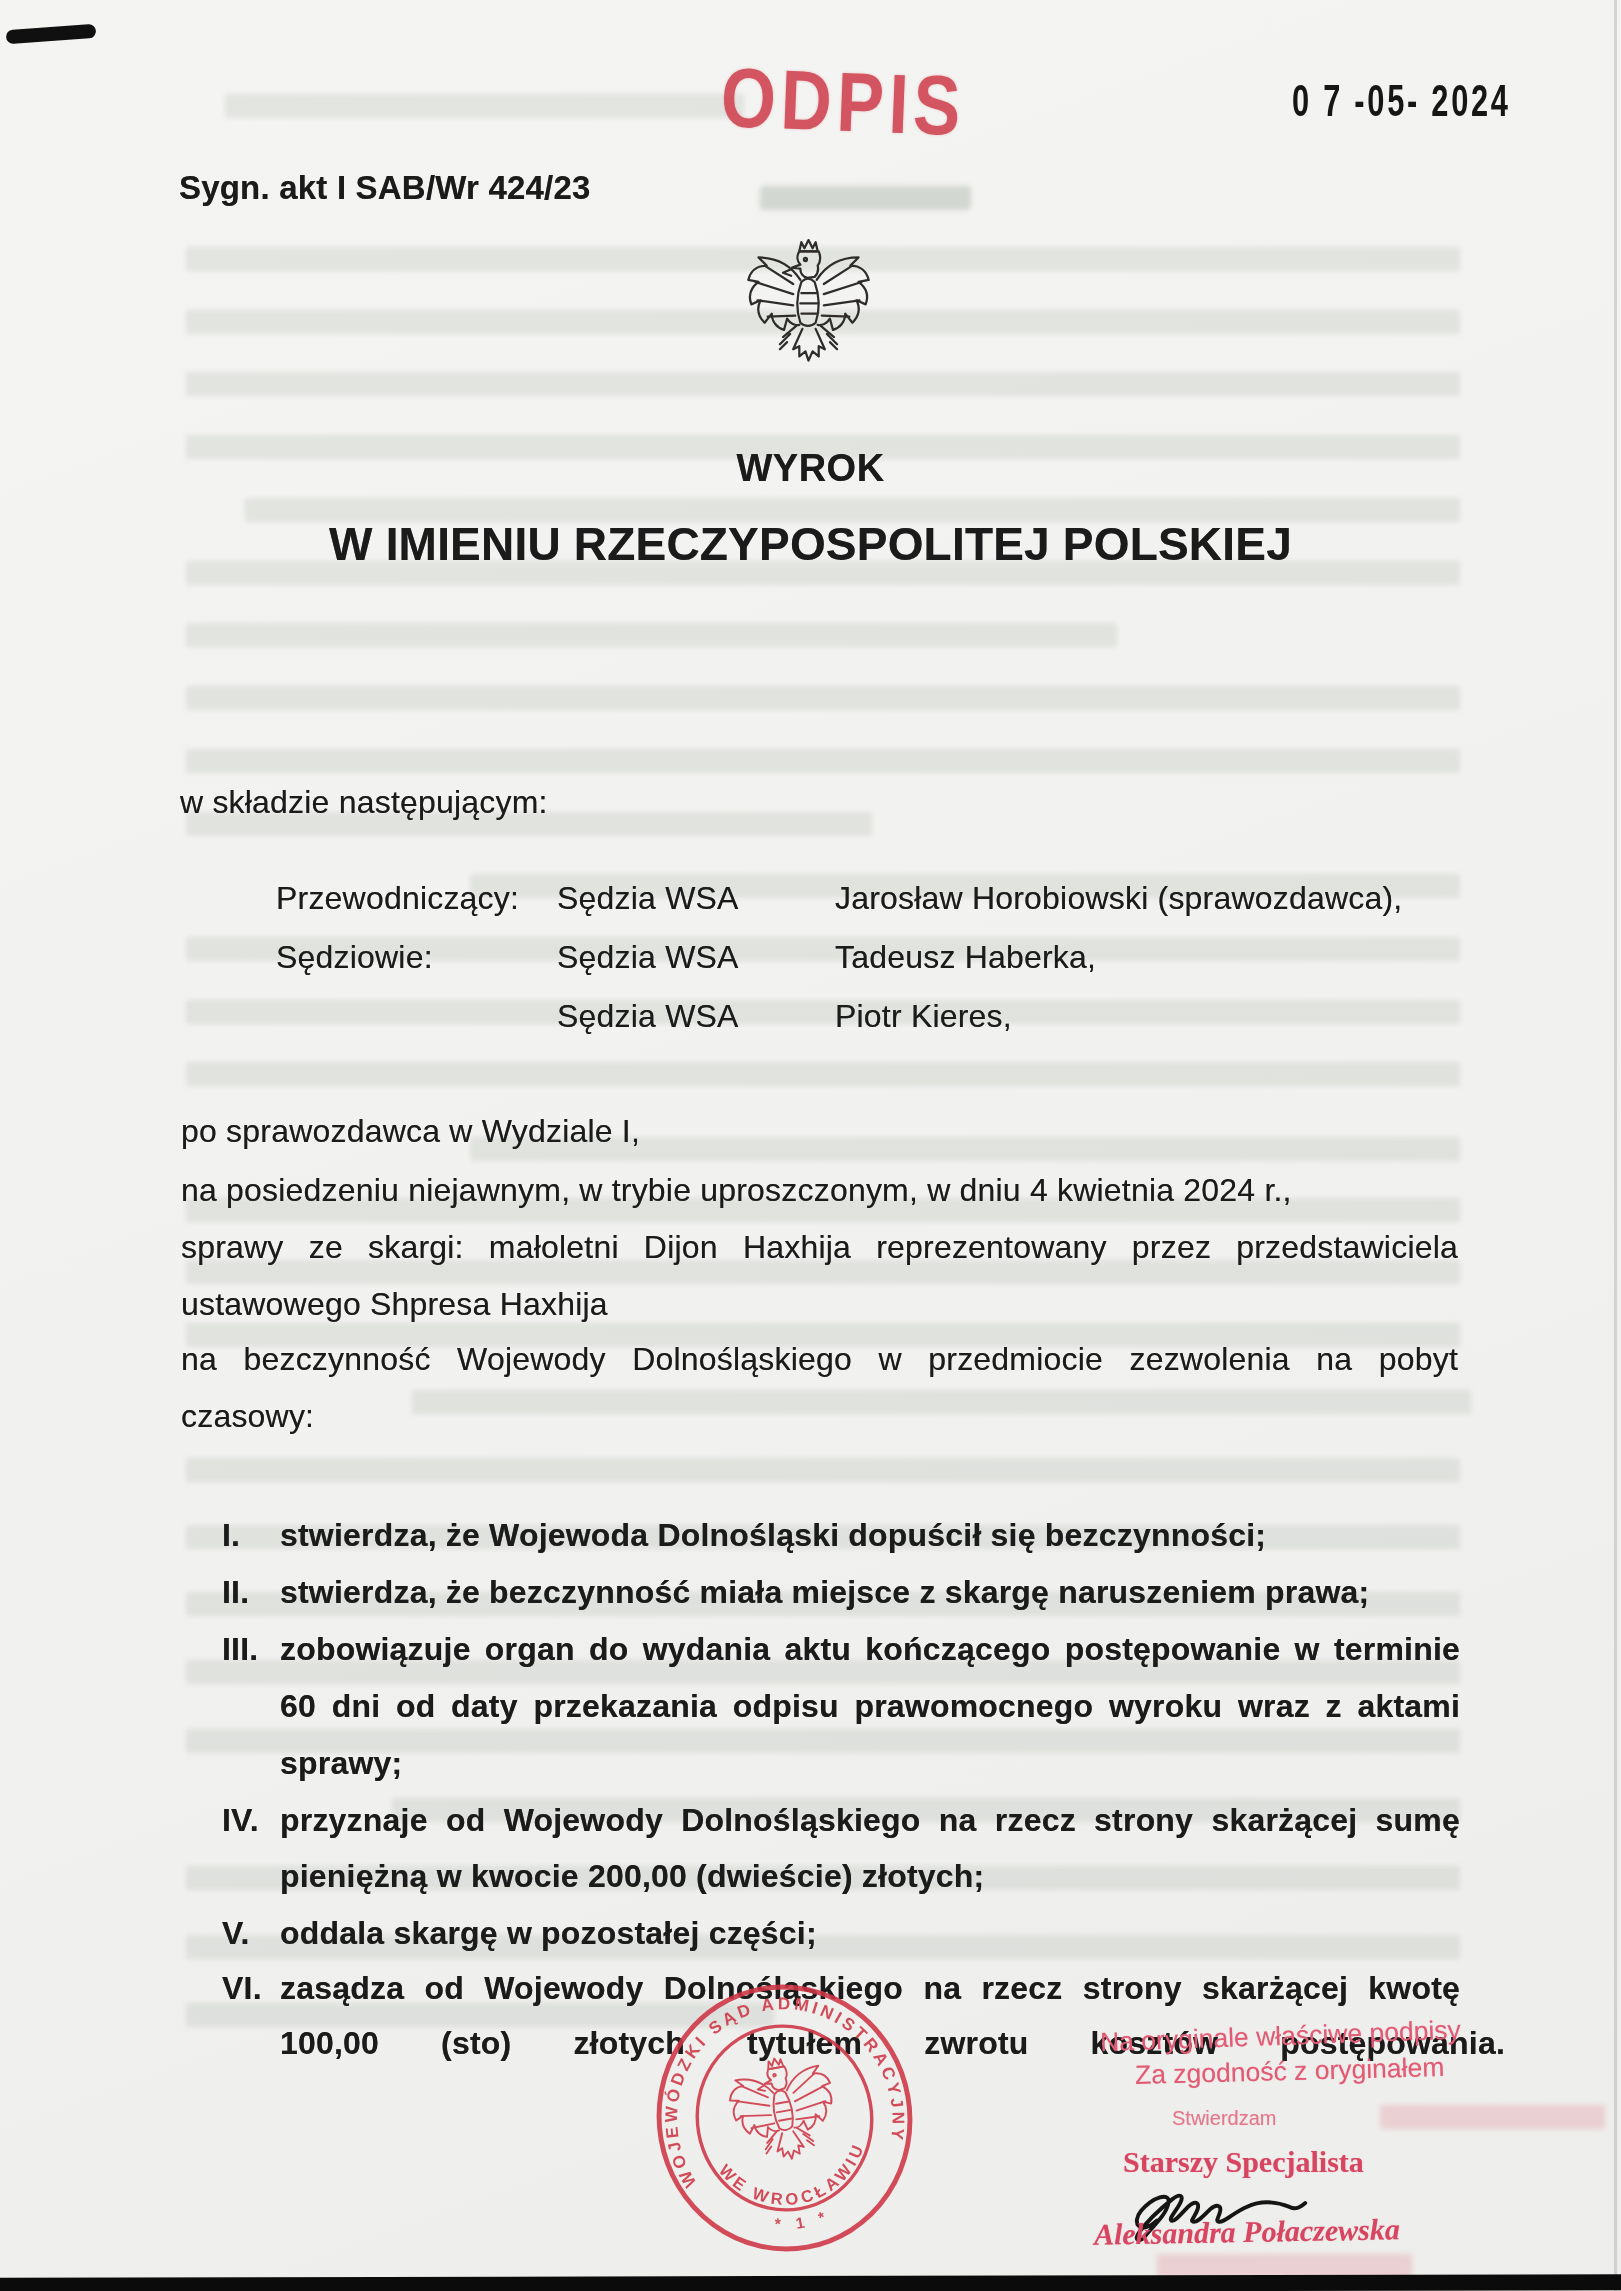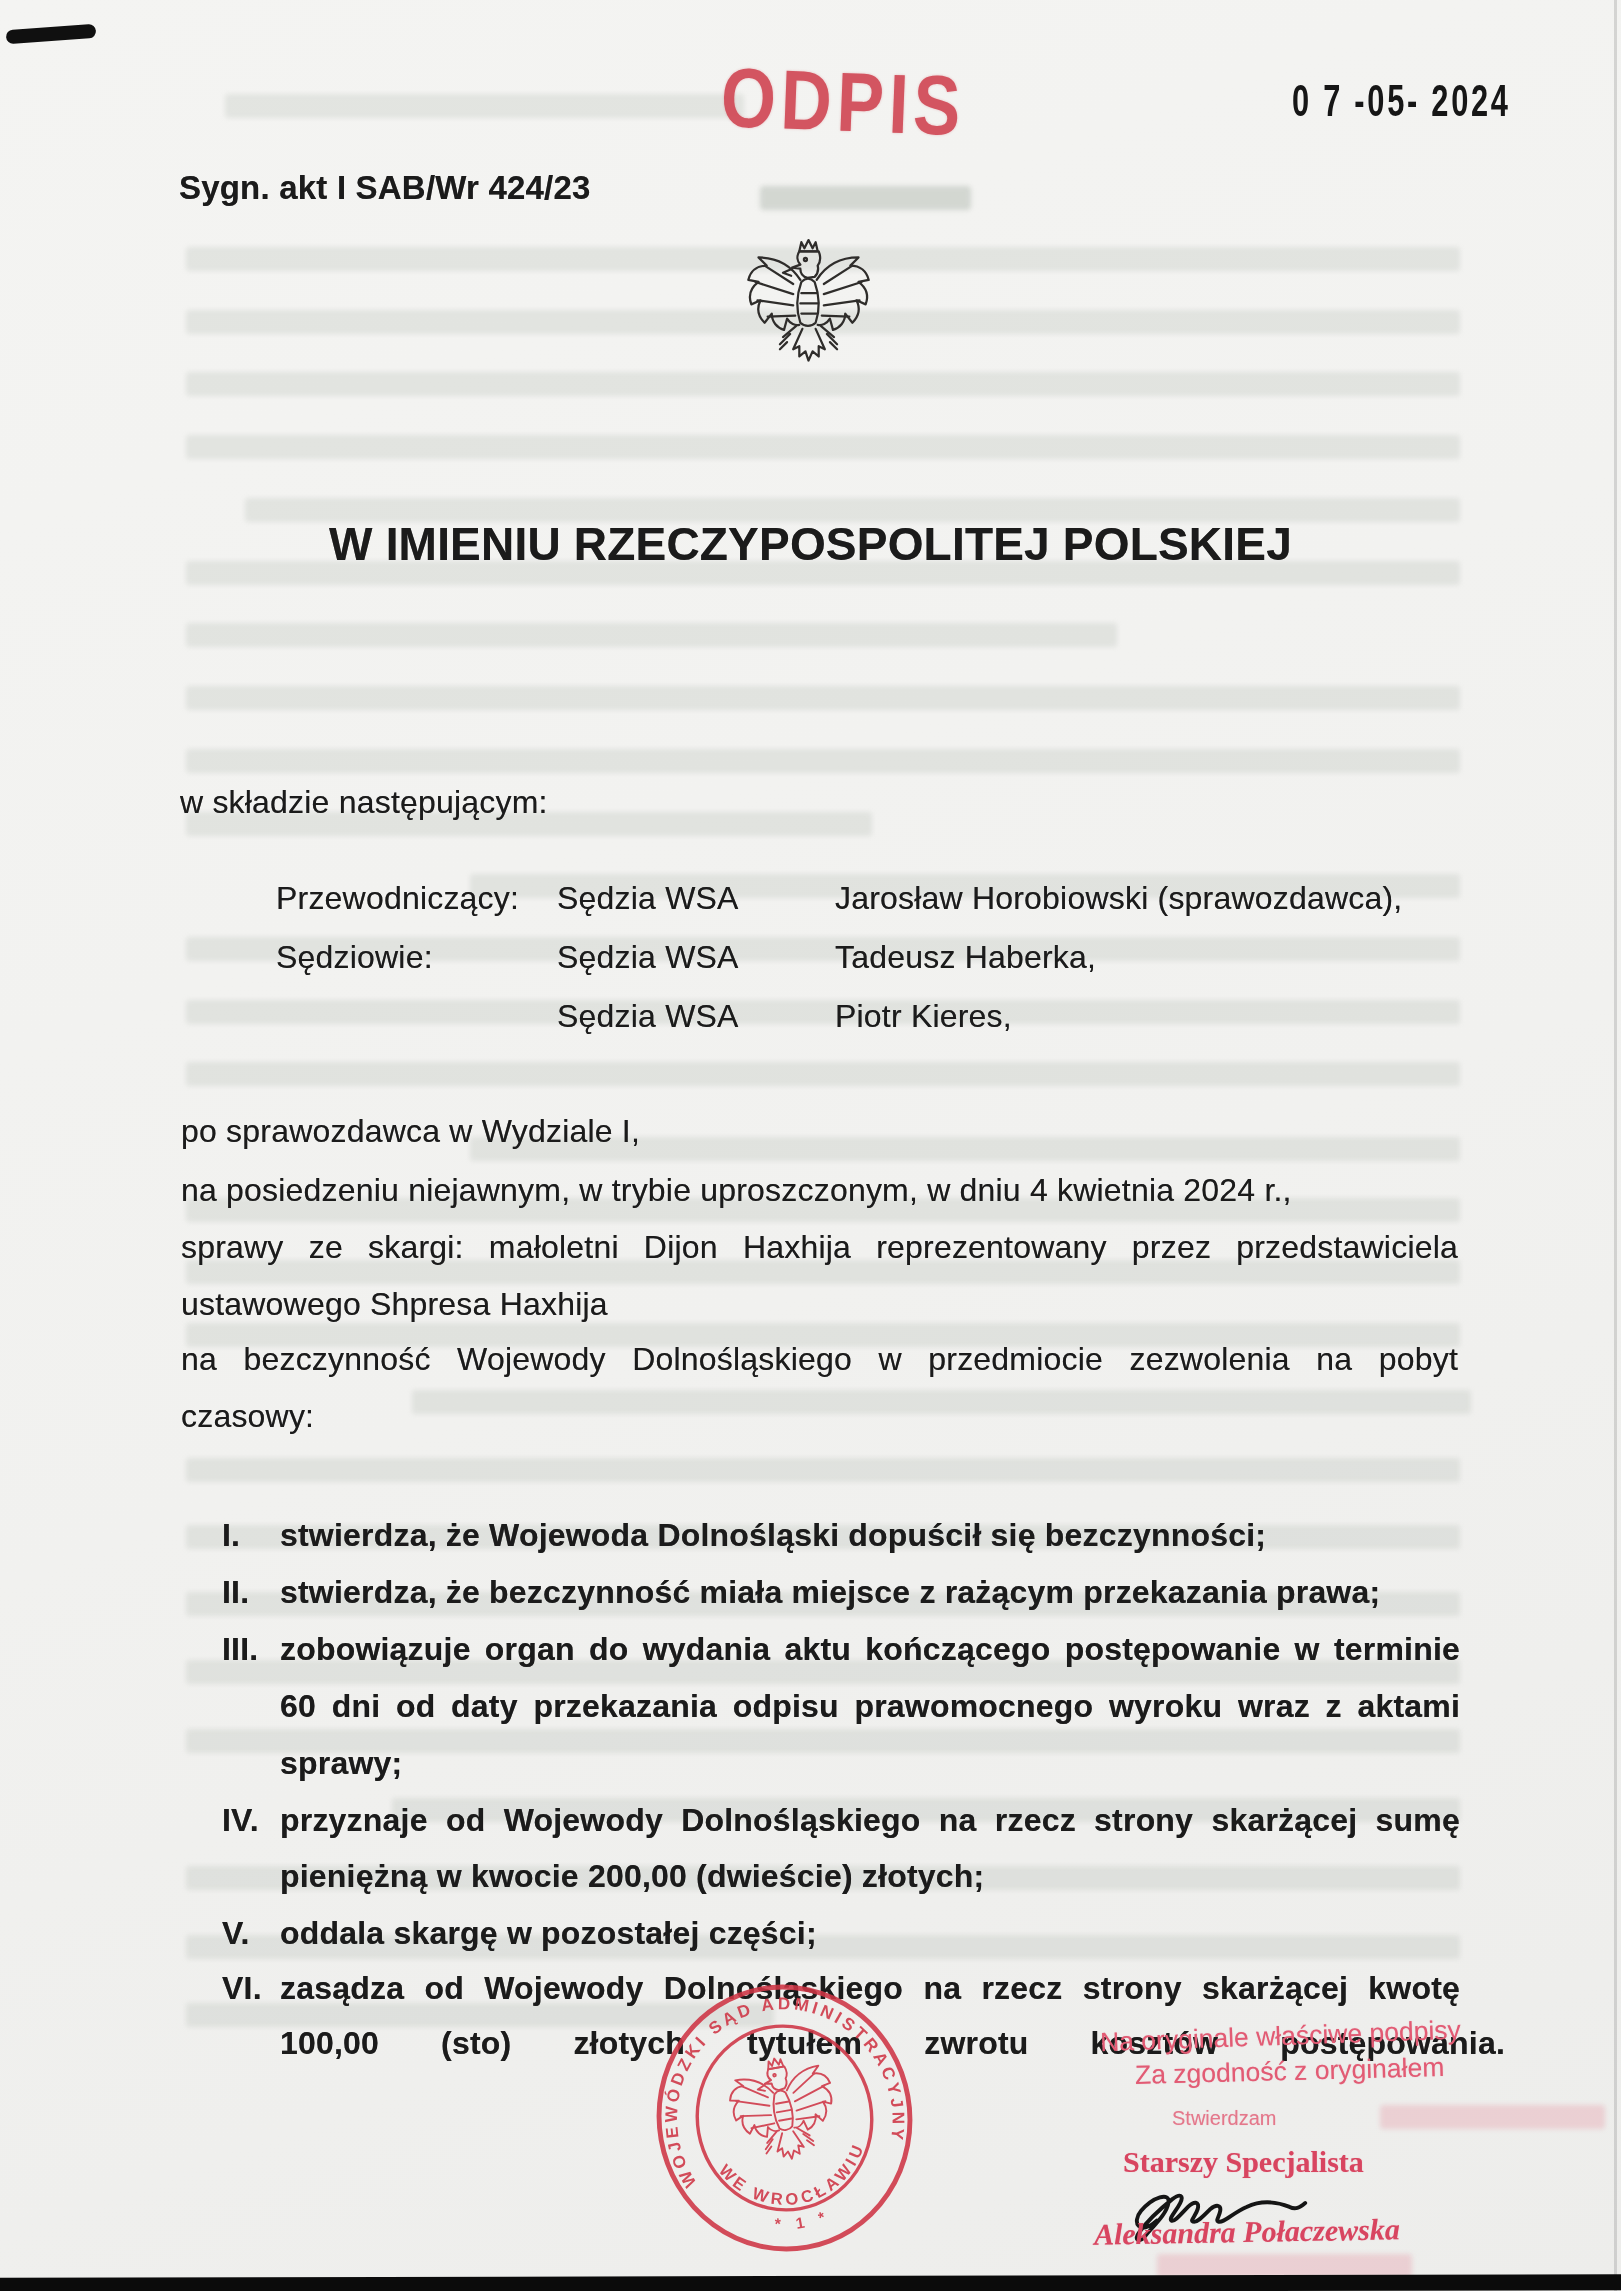--- a/index.html
+++ b/index.html
@@ -103,20 +103,21 @@
   <div class="abs odpis" style="left:723px; top:49px;">ODPIS</div>
 
   <div class="abs datestamp" style="left:1292px; top:76px;">0 7 -05- 2024</div>
 
   <div class="line bold" style="left:179px; top:169px; font-size:33px;">Sygn. akt  I SAB/Wr 424/23</div>
 
   <svg class="abs" style="left:741px; top:235px; color:#2f2d2b;" width="135" height="149" viewBox="0 0 130 146">
     <use href="#eagleArt"></use>
   </svg>
 
+  <div class="line title" style="left:0; top:447px;">WYROK</div>
 
   <div class="line subtitle" style="left:0; top:518px;">W IMIENIU RZECZYPOSPOLITEJ POLSKIEJ</div>
 
 
   <div class="line" style="left:180px; top:784px;">w składzie następującym:</div>
 
   <div>
     <div class="line" style="left:276px; top:880px;">Przewodniczący:</div>
     <div class="line" style="left:557px; top:880px;">Sędzia WSA</div>
     <div class="line" style="left:835px; top:880px;">Jarosław Horobiowski (sprawozdawca),</div>
@@ -137,21 +138,21 @@
   <div class="line stretch" style="left:181px; top:1341px; width:1277px;">na bezczynność Wojewody Dolnośląskiego w przedmiocie zezwolenia na pobyt</div>
   <div class="line" style="left:181px; top:1286px;">ustawowego Shpresa Haxhija</div>
   <div class="line" style="left:181px; top:1398px;">czasowy:</div>
 
   <div>
     <div class="line bold" style="left:222px; top:1517px;">I.</div>
     <div class="line bold" style="left:280px; top:1517px;">stwierdza, że Wojewoda Dolnośląski dopuścił się bezczynności;</div>
   </div>
   <div>
     <div class="line bold" style="left:222px; top:1574px;">II.</div>
-    <div class="line bold" style="left:280px; top:1574px;">stwierdza, że bezczynność miała miejsce z rażącym przekazania prawa;</div>
+    <div class="line bold" style="left:280px; top:1574px;">stwierdza, że bezczynność miała miejsce z skargę naruszeniem prawa;</div>
   </div>
   <div>
     <div class="line bold" style="left:222px; top:1631px;">III.</div>
     <div class="line bold stretch" style="left:280px; top:1631px; width:1180px;">zobowiązuje organ do wydania aktu kończącego postępowanie w terminie</div>
     <div class="line bold stretch" style="left:280px; top:1688px; width:1180px;">60 dni od daty przekazania odpisu prawomocnego wyroku wraz z aktami</div>
     <div class="line bold" style="left:280px; top:1745px;">sprawy;</div>
   </div>
   <div>
     <div class="line bold" style="left:222px; top:1802px;">IV.</div>
     <div class="line bold stretch" style="left:280px; top:1802px; width:1180px;">przyznaje od Wojewody Dolnośląskiego na rzecz strony skarżącej sumę</div>

